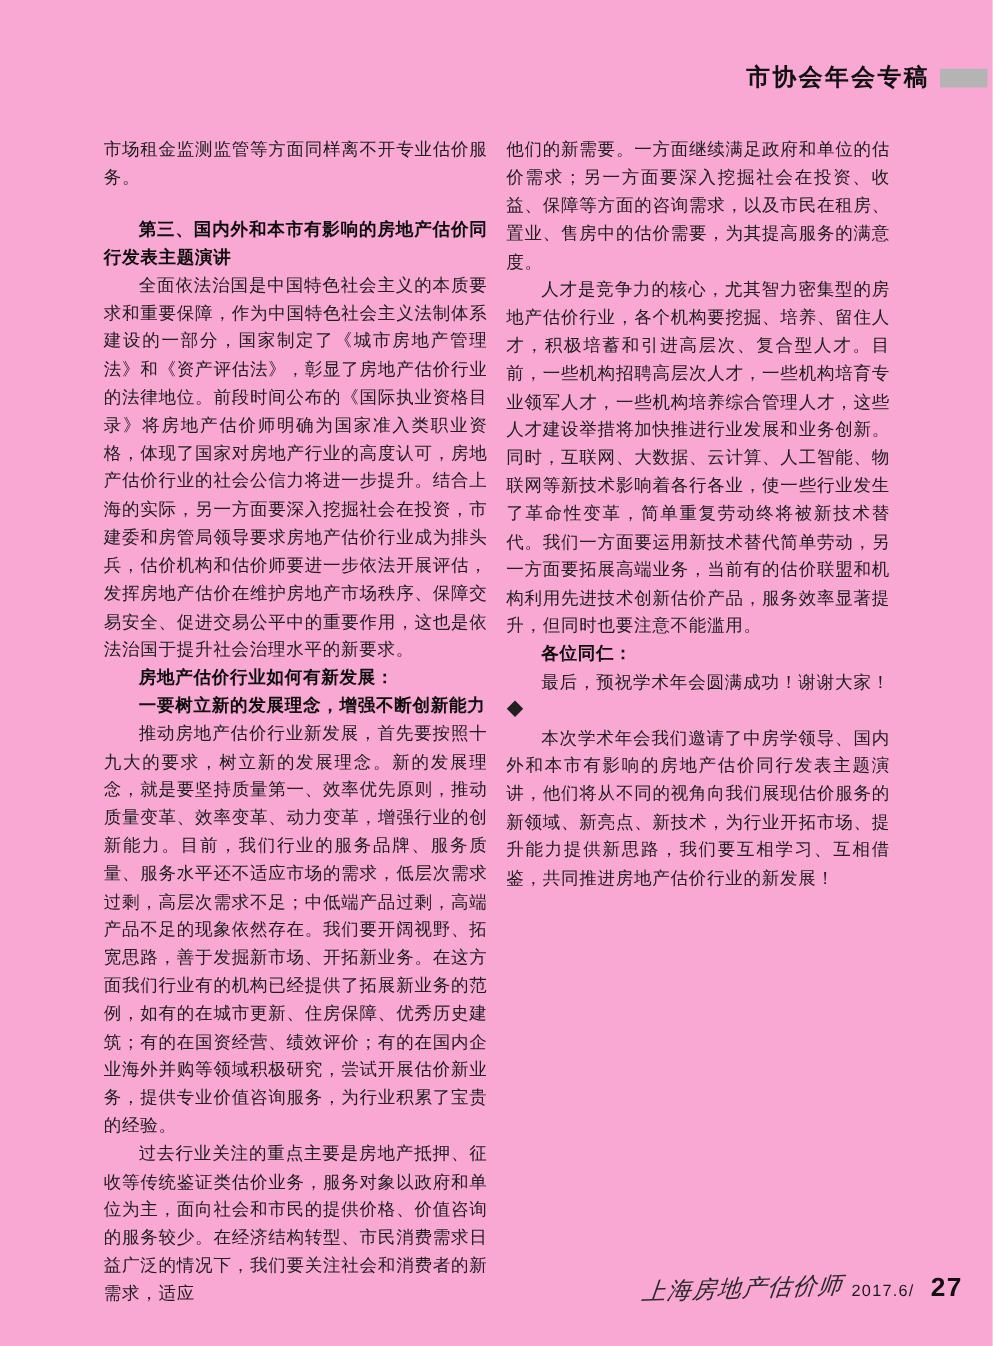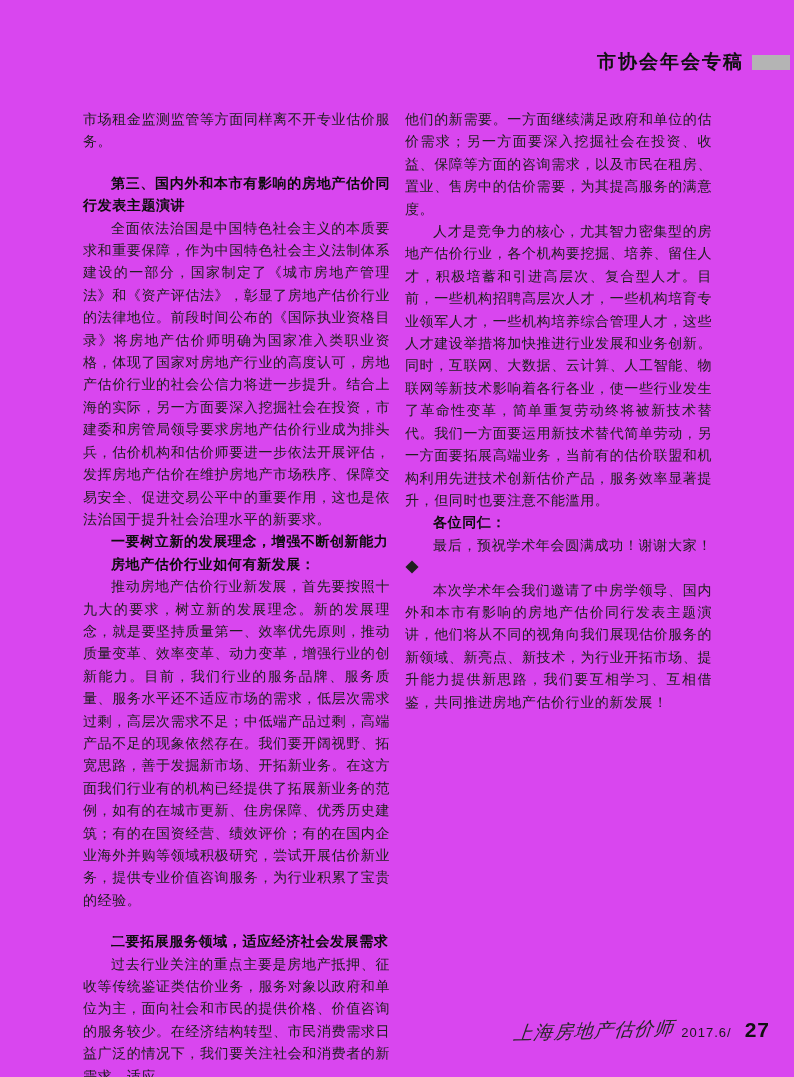--- a/index.html
+++ b/index.html
@@ -1,21 +1,21 @@
 <!DOCTYPE html>
 <html><head>
 <meta charset="utf-8">
 <style>
   html, body { margin: 0; padding: 0; background: #e8e8e8; }
   .page {
     position: relative;
     width: 794px;
     height: 1077px;
     margin: 0 auto;
-    background: #d946ef;
+    background: #f9a8d4;
     font-family: "Liberation Sans", sans-serif;
     color: #1c1c1c;
     overflow: hidden;
   }
 
   
   .header {
     position: absolute;
     top: 49px;
     right: 4px;
@@ -106,24 +106,23 @@
     <span class="header-title">市协会年会专稿</span>
     <span class="header-bar"></span>
   </div>
 
   <div class="columns">
 
     <div class="col">
       <p class="para no-indent">市场租金监测监管等方面同样离不开专业估价服务。</p>
       <p class="heading gap-top">第三、国内外和本市有影响的房地产估价同行发表主题演讲</p>
       <p class="para">全面依法治国是中国特色社会主义的本质要求和重要保障，作为中国特色社会主义法制体系建设的一部分，国家制定了《城市房地产管理法》和《资产评估法》，彰显了房地产估价行业的法律地位。前段时间公布的《国际执业资格目录》将房地产估价师明确为国家准入类职业资格，体现了国家对房地产行业的高度认可，房地产估价行业的社会公信力将进一步提升。结合上海的实际，另一方面要深入挖掘社会在投资，市建委和房管局领导要求房地产估价行业成为排头兵，估价机构和估价师要进一步依法开展评估，发挥房地产估价在维护房地产市场秩序、保障交易安全、促进交易公平中的重要作用，这也是依法治国于提升社会治理水平的新要求。</p>
+      <p class="heading">房地产估价行业如何有新发展：</p>
       <p class="heading">一要树立新的发展理念，增强不断创新能力</p>
-      <p class="heading">房地产估价行业如何有新发展：</p>
       <p class="para">推动房地产估价行业新发展，首先要按照十九大的要求，树立新的发展理念。新的发展理念，就是要坚持质量第一、效率优先原则，推动质量变革、效率变革、动力变革，增强行业的创新能力。目前，我们行业的服务品牌、服务质量、服务水平还不适应市场的需求，低层次需求过剩，高层次需求不足；中低端产品过剩，高端产品不足的现象依然存在。我们要开阔视野、拓宽思路，善于发掘新市场、开拓新业务。在这方面我们行业有的机构已经提供了拓展新业务的范例，如有的在城市更新、住房保障、优秀历史建筑；有的在国资经营、绩效评价；有的在国内企业海外并购等领域积极研究，尝试开展估价新业务，提供专业价值咨询服务，为行业积累了宝贵的经验。</p>
-      <p class="heading gap-top">二要拓展服务领域，适应经济社会发展需求</p>
       <p class="para">过去行业关注的重点主要是房地产抵押、征收等传统鉴证类估价业务，服务对象以政府和单位为主，面向社会和市民的提供价格、价值咨询的服务较少。在经济结构转型、市民消费需求日益广泛的情况下，我们要关注社会和消费者的新需求，适应</p>
     </div>
 
     <div class="col">
       <p class="para no-indent">他们的新需要。一方面继续满足政府和单位的估价需求；另一方面要深入挖掘社会在投资、收益、保障等方面的咨询需求，以及市民在租房、置业、售房中的估价需要，为其提高服务的满意度。</p>
       <p class="para">人才是竞争力的核心，尤其智力密集型的房地产估价行业，各个机构要挖掘、培养、留住人才，积极培蓄和引进高层次、复合型人才。目前，一些机构招聘高层次人才，一些机构培育专业领军人才，一些机构培养综合管理人才，这些人才建设举措将加快推进行业发展和业务创新。同时，互联网、大数据、云计算、人工智能、物联网等新技术影响着各行各业，使一些行业发生了革命性变革，简单重复劳动终将被新技术替代。我们一方面要运用新技术替代简单劳动，另一方面要拓展高端业务，当前有的估价联盟和机构利用先进技术创新估价产品，服务效率显著提升，但同时也要注意不能滥用。</p>
       <p class="heading">各位同仁：</p>
       <p class="para">最后，预祝学术年会圆满成功！谢谢大家！ ◆</p>
       <p class="para">本次学术年会我们邀请了中房学领导、国内外和本市有影响的房地产估价同行发表主题演讲，他们将从不同的视角向我们展现估价服务的新领域、新亮点、新技术，为行业开拓市场、提升能力提供新思路，我们要互相学习、互相借鉴，共同推进房地产估价行业的新发展！</p>
     </div>

